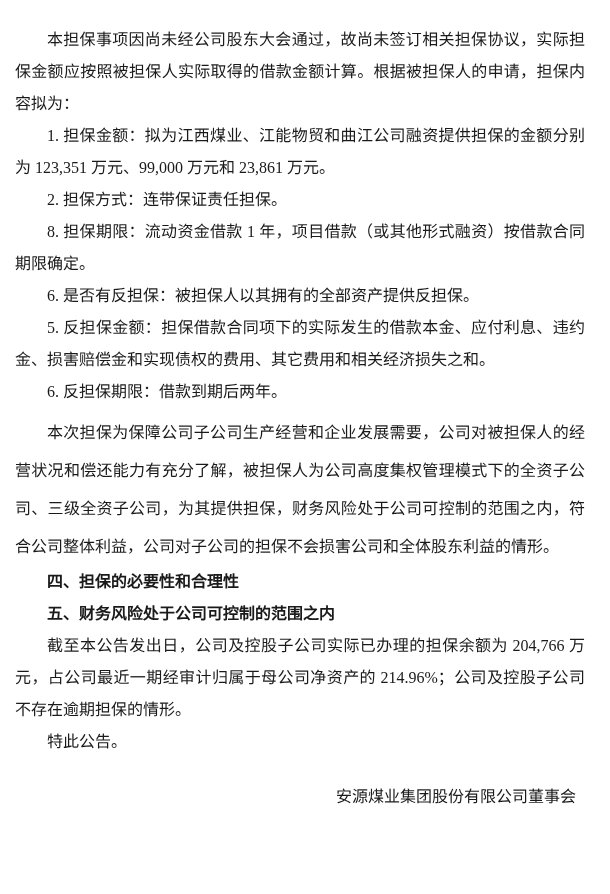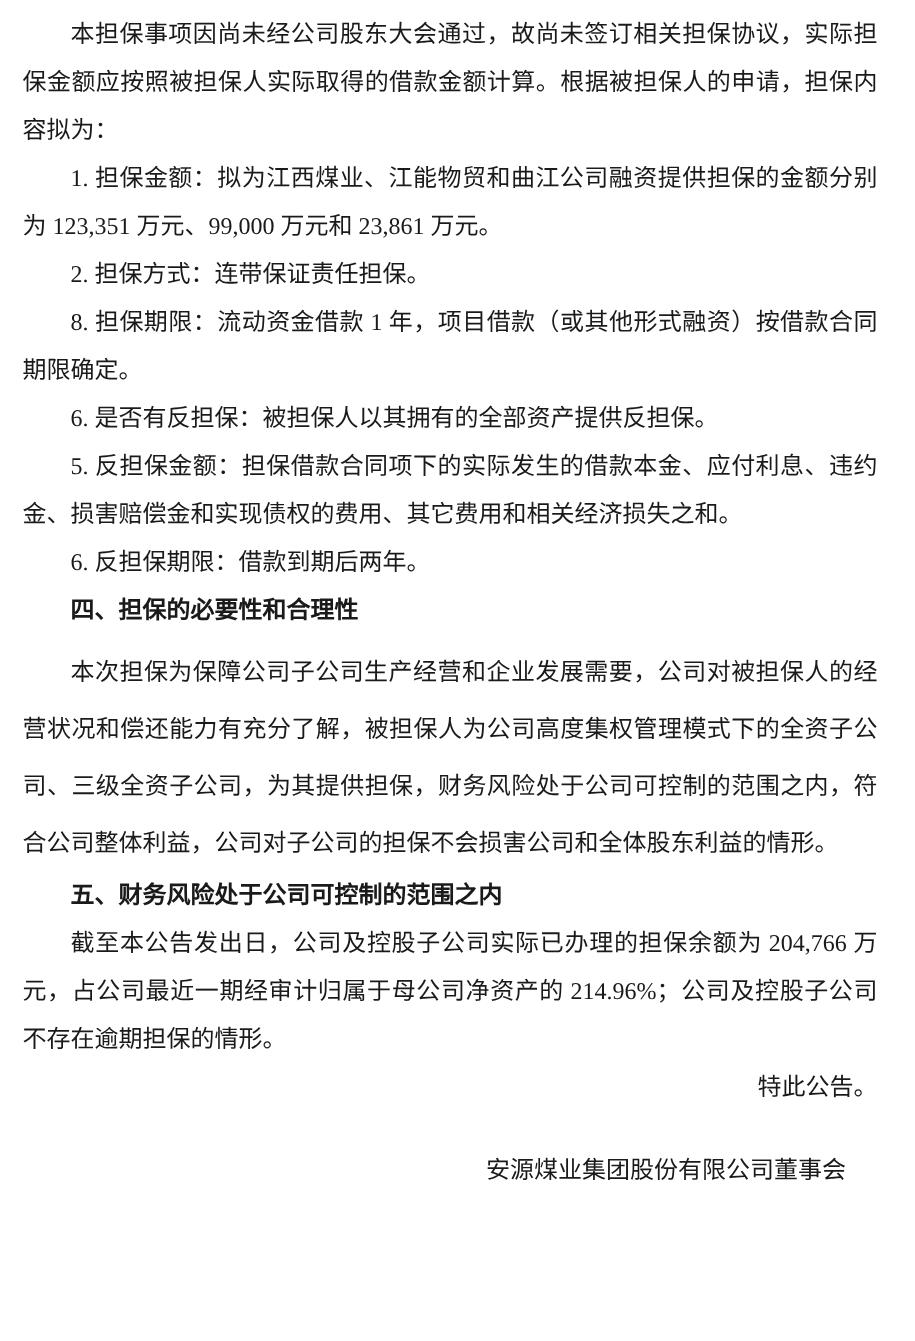--- a/index.html
+++ b/index.html
@@ -13,44 +13,44 @@
     overflow: hidden;
     color: #1a1a1a;
     font-family: "Liberation Serif", "DejaVu Serif", serif;
     font-size: 16px;
     line-height: 32px;
   }
   .page {
     box-sizing: border-box;
     width: 610px;
     height: 826px;
-    padding: 8px 25px 10px 15px;
+    padding: 24px 25px 10px 15px;
     background: #ffffff;
   }
   .para {
     margin: 0;
     text-indent: 2em;
     text-align: justify;
     letter-spacing: 0;
   }
   .heading {
     font-weight: 700;
   }
   .loose {
     line-height: 38px;
     margin-top: 6px;
   }
   .closing {
-    text-align: right;
+    text-align: left;
     font-family: Liberation Serif, serif;
   }
   .sig-block {
     margin-top: 23px;
     margin-left: auto;
-    margin-right: 21px;
+    margin-right: 9px;
     width: fit-content;
     text-align: left;
   }
   .sig-line {
     text-indent: 0;
     white-space: nowrap;
   }
   .sig-date {
     margin-top: 11px;
   }
@@ -67,23 +67,23 @@
   <p class="para">2. 担保方式：连带保证责任担保。</p>
 
   <p class="para">8. 担保期限：流动资金借款 1 年，项目借款（或其他形式融资）按借款合同期限确定。</p>
 
   <p class="para">6. 是否有反担保：被担保人以其拥有的全部资产提供反担保。</p>
 
   <p class="para">5. 反担保金额：担保借款合同项下的实际发生的借款本金、应付利息、违约金、损害赔偿金和实现债权的费用、其它费用和相关经济损失之和。</p>
 
   <p class="para">6. 反担保期限：借款到期后两年。</p>
 
+  <p class="para loose">本次担保为保障公司子公司生产经营和企业发展需要，公司对被担保人的经营状况和偿还能力有充分了解，被担保人为公司高度集权管理模式下的全资子公司、三级全资子公司，为其提供担保，财务风险处于公司可控制的范围之内，符合公司整体利益，公司对子公司的担保不会损害公司和全体股东利益的情形。</p>
+
   <p class="para heading">四、担保的必要性和合理性</p>
-
-  <p class="para loose">本次担保为保障公司子公司生产经营和企业发展需要，公司对被担保人的经营状况和偿还能力有充分了解，被担保人为公司高度集权管理模式下的全资子公司、三级全资子公司，为其提供担保，财务风险处于公司可控制的范围之内，符合公司整体利益，公司对子公司的担保不会损害公司和全体股东利益的情形。</p>
 
   <p class="para heading">五、财务风险处于公司可控制的范围之内</p>
 
   <p class="para">截至本公告发出日，公司及控股子公司实际已办理的担保余额为 204,766 万元，占公司最近一期经审计归属于母公司净资产的 214.96%；公司及控股子公司不存在逾期担保的情形。</p>
 
   <p class="para closing">特此公告。</p>
 
   <div class="sig-block">
     <div class="sig-line">安源煤业集团股份有限公司董事会</div>
   </div>

